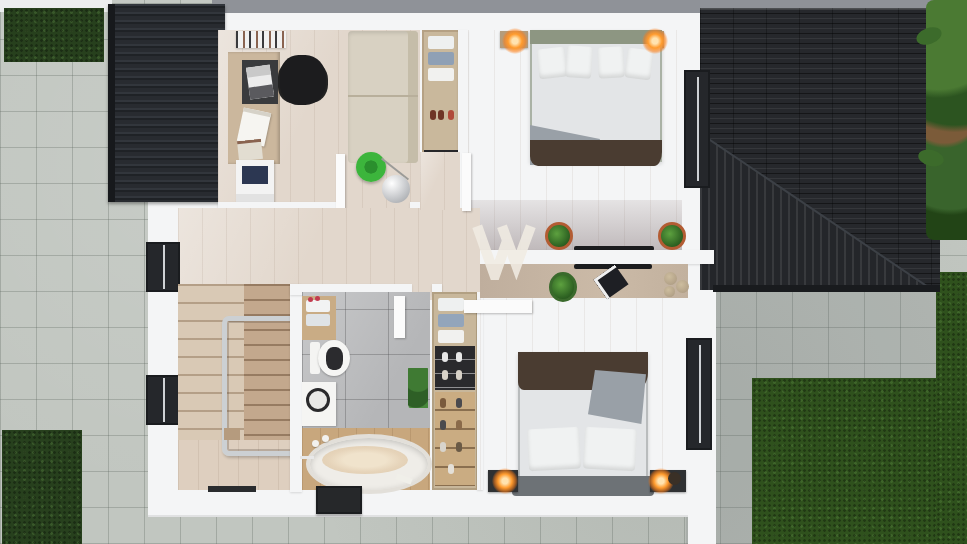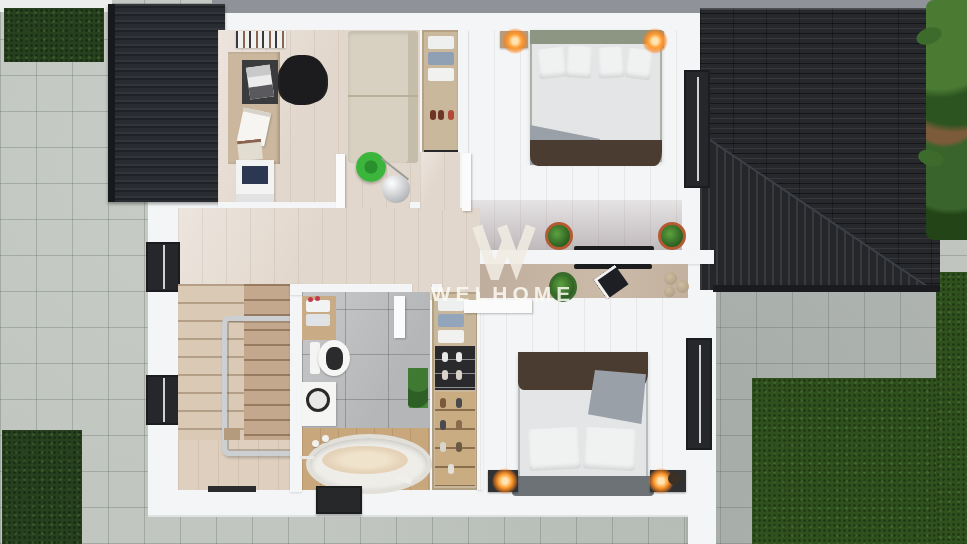--- a/index.html
+++ b/index.html
@@ -388,16 +388,15 @@
       <div class="mull"></div>
     </div>
 
   <div class="abs watermark">
     <svg class="wm-logo" width="66" height="56" viewBox="0 0 64 54">
       <g stroke="#f1ece3" stroke-width="10" fill="none" stroke-linecap="butt">
         <path d="M7 2 L24 50 L36 16"></path>
         <path d="M31 2 L45 40 L59 2"></path>
       </g>
     </svg>
-    <span class="wm-text">WELHOME</span>
   </div>
 
 </div>
 
 </body></html>

